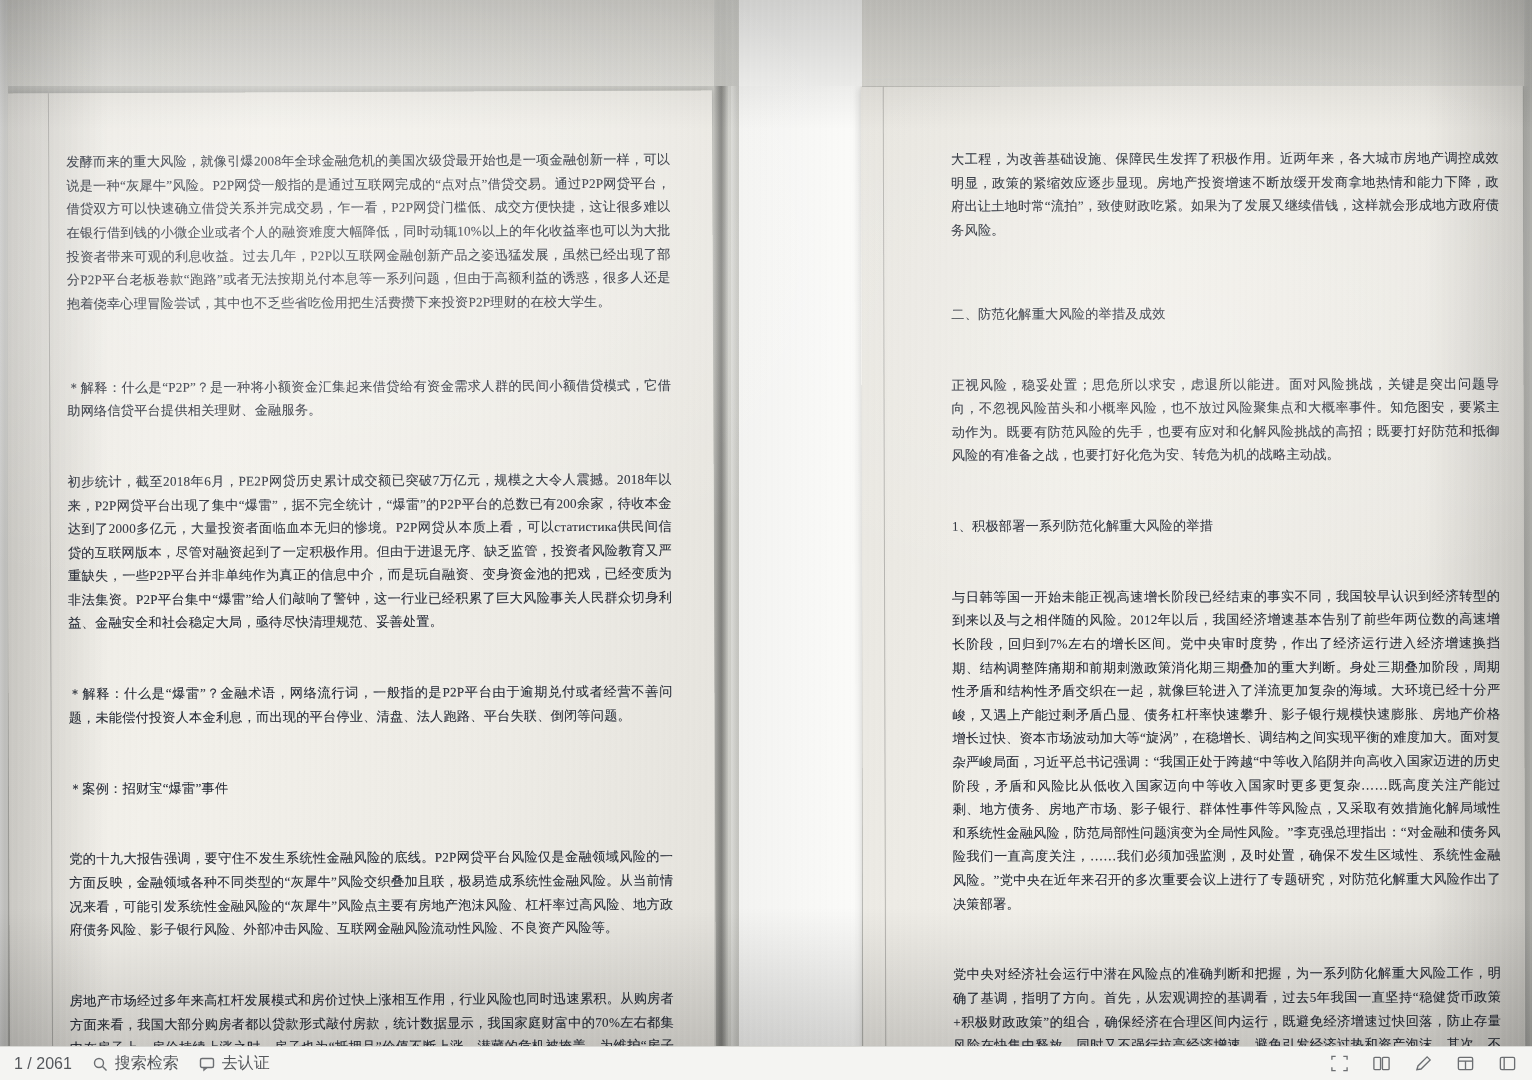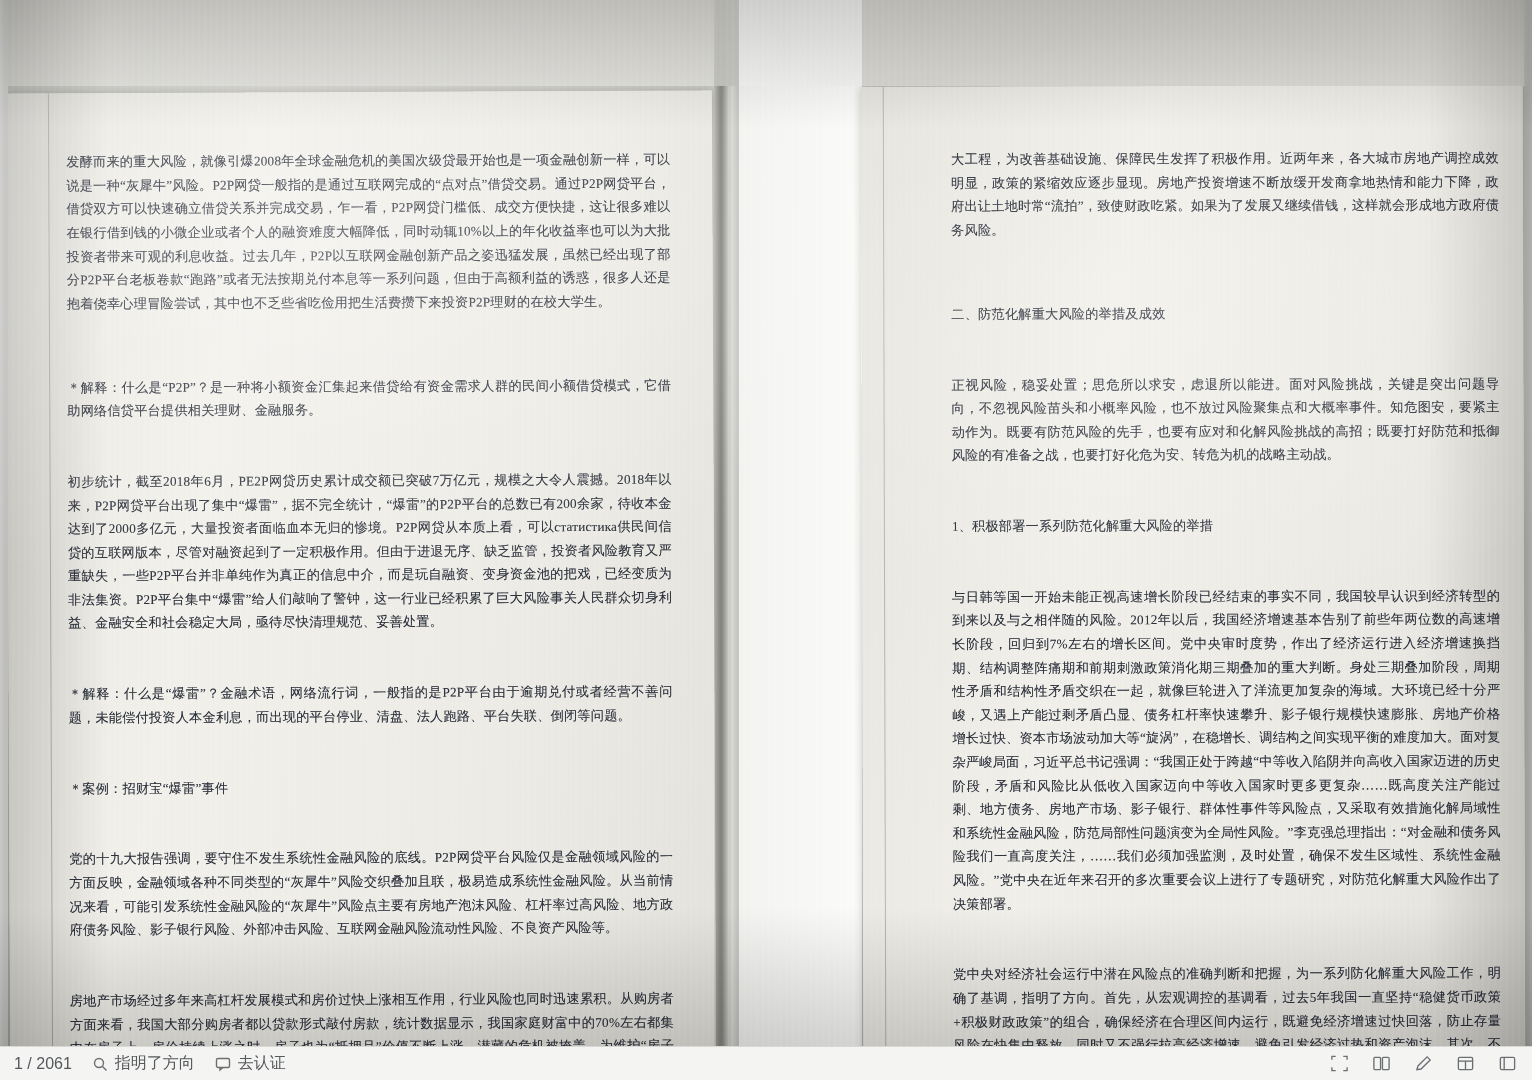--- a/index.html
+++ b/index.html
@@ -230,21 +230,21 @@
       <div class="bar-item clipped">
         <span>1 / 2061</span>
       </div>
       <div class="bar-item clipped">
         <span class="bar-ico">
           <svg viewBox="0 0 16 16" fill="none" stroke="currentColor" stroke-width="1.4">
             <circle cx="7" cy="7" r="4.5"></circle>
               <line x1="10.5" y1="10.5" x2="14.5" y2="14.5"></line>
           </svg>
         </span>
-        <span>指明了方向</span>
+        <span>搜索检索</span>
       </div>
       <div class="bar-item clipped">
         <span class="bar-ico">
           <svg viewBox="0 0 16 16" fill="none" stroke="currentColor" stroke-width="1.4">
             <rect x="1.5" y="2.5" width="13" height="9" rx="1.5"></rect>
               <path d="M5 11.5 L5 14 L8 11.5"></path>
           </svg>
         </span>
         <span>去认证</span>
       </div>

